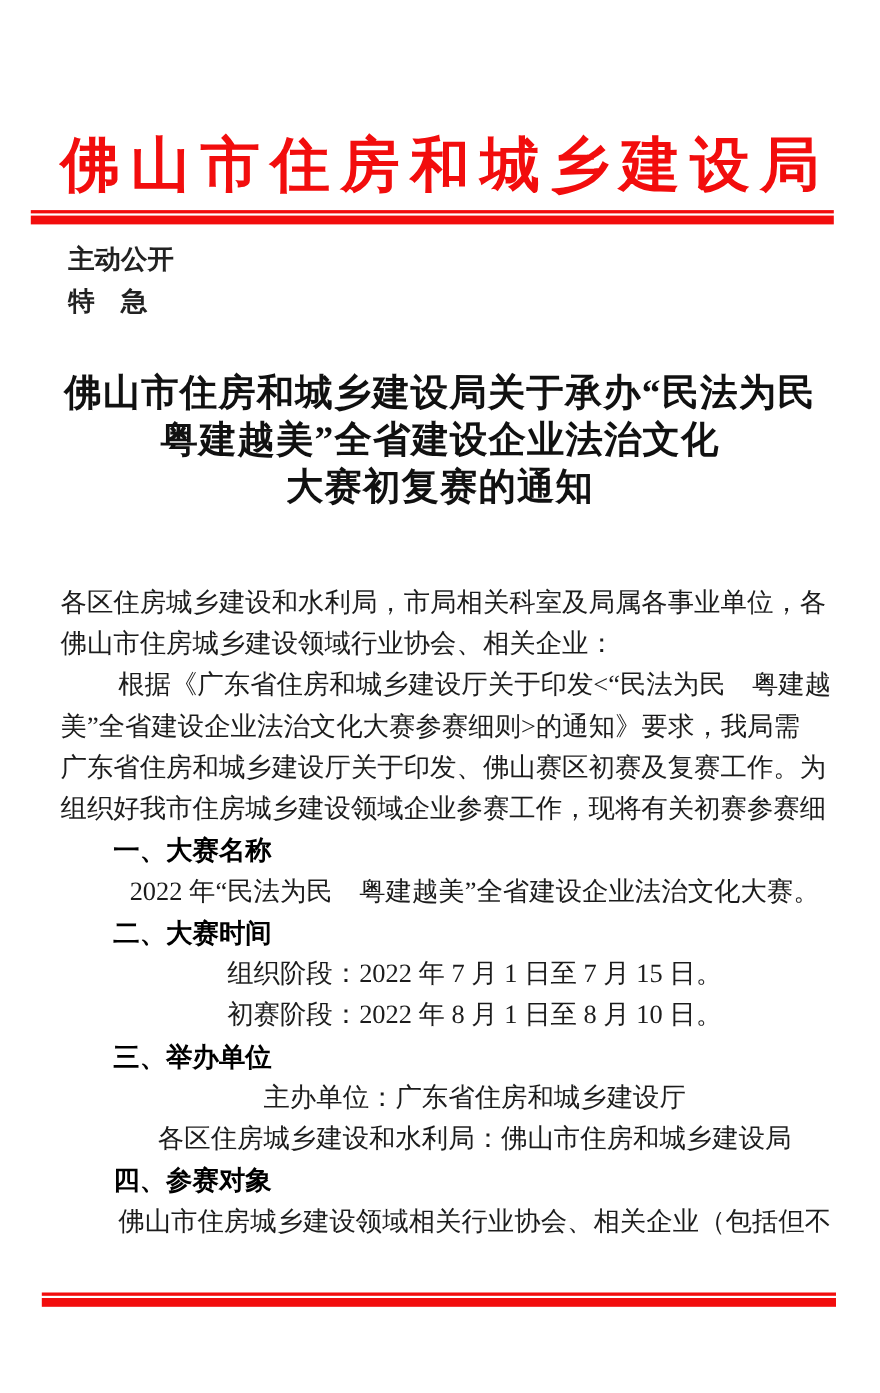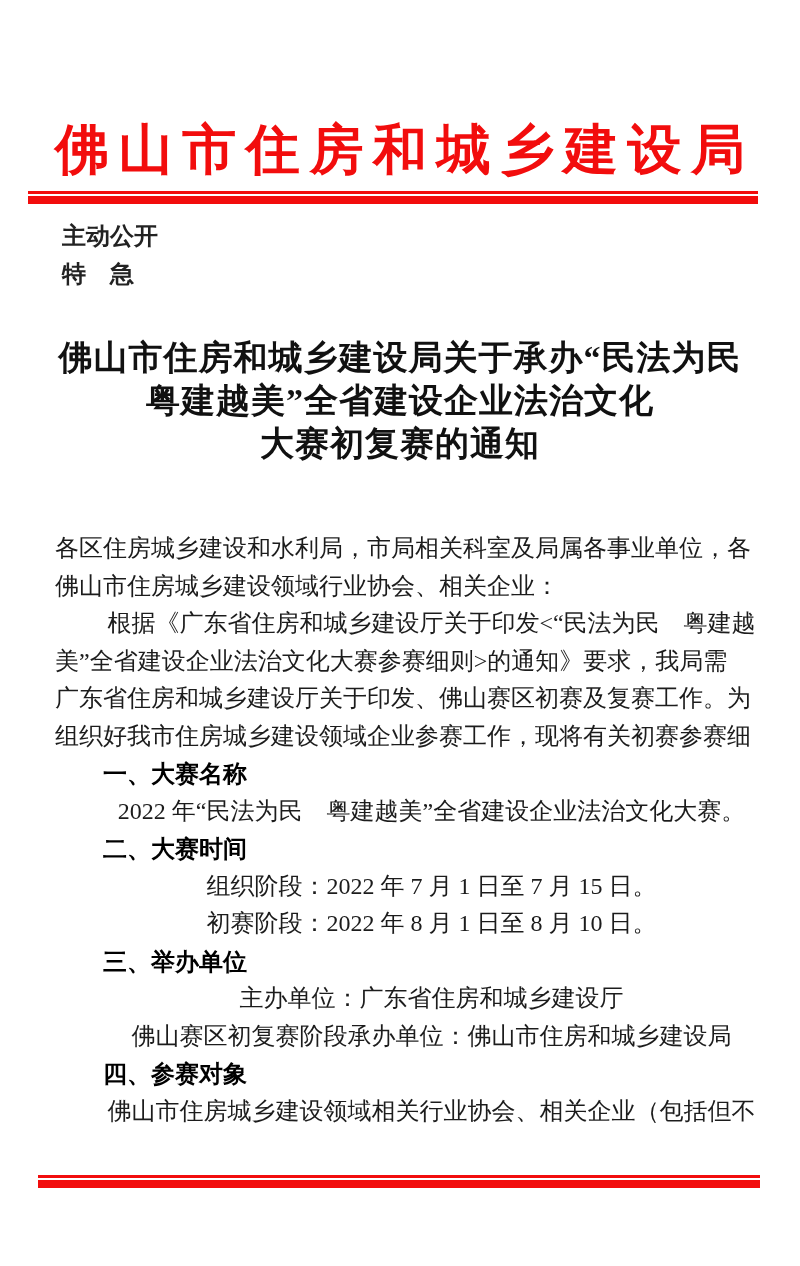--- a/index.html
+++ b/index.html
@@ -100,21 +100,21 @@
       <div class="doc-line body">美”全省建设企业法治文化大赛参赛细则&gt;的通知》要求，我局需</div>
       <div class="doc-line body">广东省住房和城乡建设厅关于印发、佛山赛区初赛及复赛工作。为</div>
       <div class="doc-line body">组织好我市住房城乡建设领域企业参赛工作，现将有关初赛参赛细</div>
       <div class="doc-line heading-indent">一、大赛名称</div>
       <div class="doc-line body-indent">2022 年“民法为民　粤建越美”全省建设企业法治文化大赛。</div>
       <div class="doc-line heading-indent">二、大赛时间</div>
       <div class="doc-line body-indent">组织阶段：2022 年 7 月 1 日至 7 月 15 日。</div>
       <div class="doc-line body-indent">初赛阶段：2022 年 8 月 1 日至 8 月 10 日。</div>
       <div class="doc-line heading-indent">三、举办单位</div>
       <div class="doc-line body-indent">主办单位：广东省住房和城乡建设厅</div>
-      <div class="doc-line body-indent">佛山赛区初复赛阶段承办单位：佛山市住房和城乡建设局</div>
+      <div class="doc-line body-indent">各区住房城乡建设和水利局：佛山市住房和城乡建设局</div>
       <div class="doc-line heading-indent">四、参赛对象</div>
       <div class="doc-line body-indent">佛山市住房城乡建设领域相关行业协会、相关企业（包括但不</div>
     </div>
 
   <div class="rule rule-bottom-thin"></div>
   <div class="rule rule-bottom-thick"></div>
 
 </div>
 
 </body></html>

